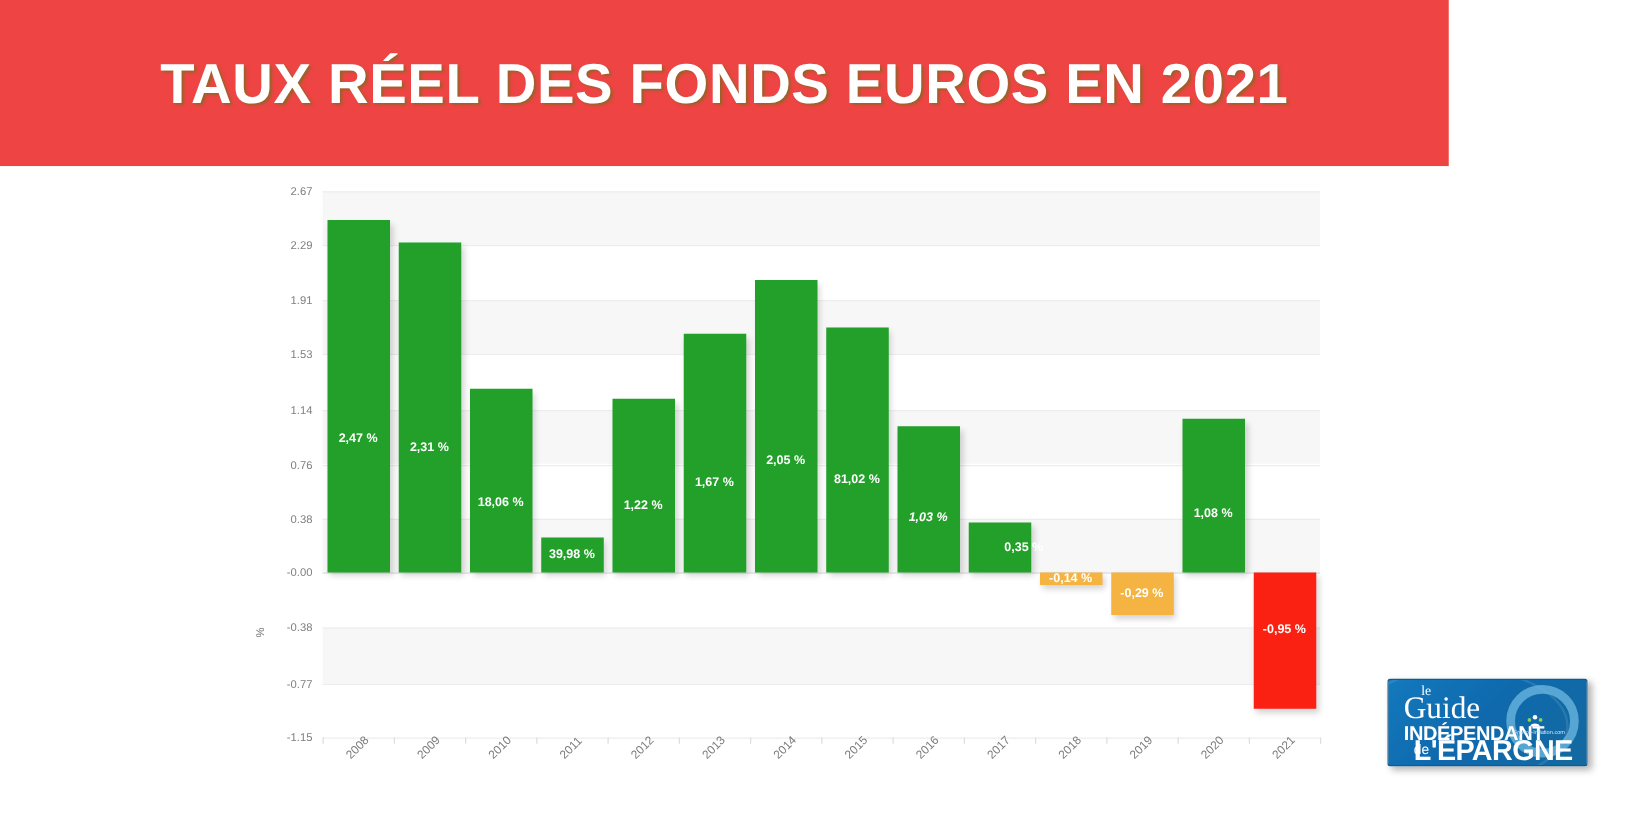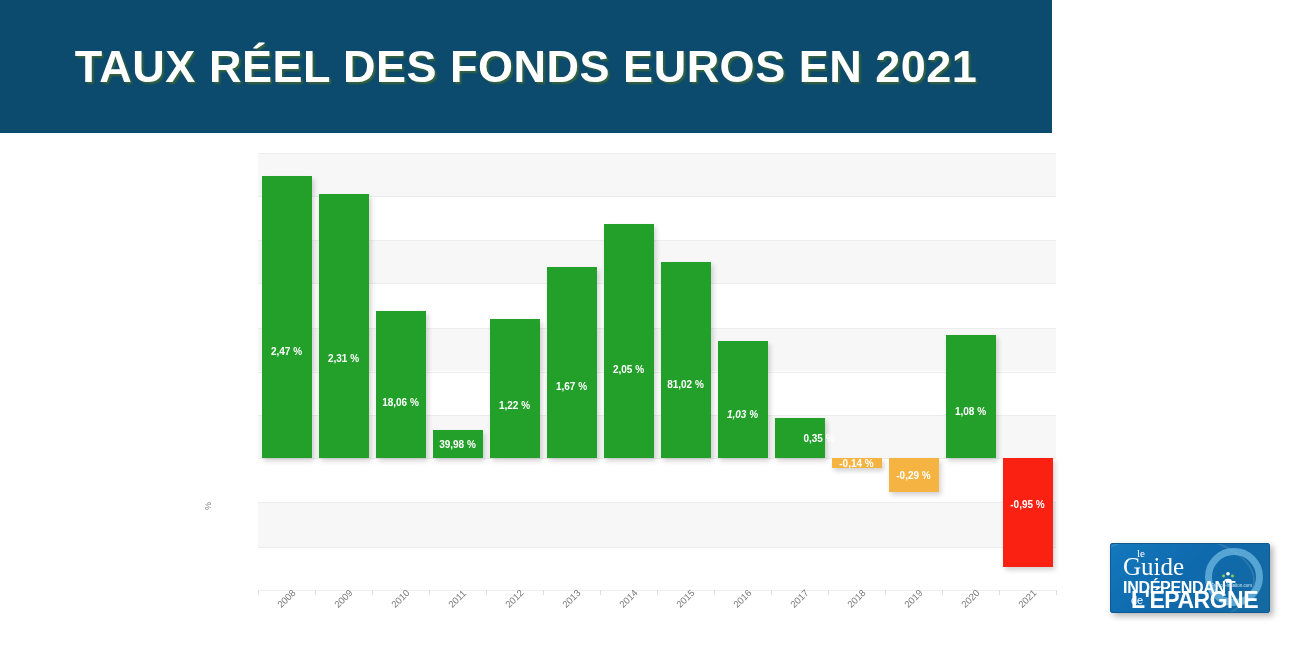--- a/index.html
+++ b/index.html
@@ -6,22 +6,22 @@
   body{
     width:1300px;height:650px;
     background:#ffffff;
     font-family:"Liberation Sans", sans-serif;
     overflow:hidden;
     position:relative;
   }
 
   
   #header-bar{
-    position:absolute;left:0;top:0;width:1052px;height:133px;
-    background:#0c4a6e;
+    position:absolute;left:0;top:0;width:1159px;height:133px;
+    background:#ef4444;
     display:flex;align-items:center;justify-content:center;
   }
   #header-title{
     font-size:45px;font-weight:bold;color:#ffffff;
     letter-spacing:0.5px;
     text-shadow:2px 2px 2px rgba(90,120,20,0.55);
     white-space:nowrap;
     font-family:"Liberation Sans", sans-serif;
   }
 
@@ -157,20 +157,33 @@
 </head>
 <body>
 
 <div id="header-bar">
   <div id="header-title">TAUX RÉEL DES FONDS EUROS EN 2021</div>
 </div>
 
 <div id="chart-area">
 
   <div id="y-axis-title">%</div>
+  <div id="y-axis">
+      <div class="ytick" style="top: 0px; color: rgb(128, 128, 128);">2.67</div>
+      <div class="ytick" style="top: 43.4712px; color: rgb(128, 128, 128);">2.29</div>
+      <div class="ytick" style="top: 86.9424px; color: rgb(128, 128, 128);">1.91</div>
+      <div class="ytick" style="top: 130.414px; color: rgb(128, 128, 128);">1.53</div>
+      <div class="ytick" style="top: 175.029px; color: rgb(128, 128, 128);">1.14</div>
+      <div class="ytick" style="top: 218.5px; color: rgb(128, 128, 128);">0.76</div>
+      <div class="ytick" style="top: 261.971px; color: rgb(128, 128, 128);">0.38</div>
+      <div class="ytick" style="top: 305.442px; color: rgb(128, 128, 128);">-0.00</div>
+      <div class="ytick" style="top: 348.914px; color: rgb(128, 128, 128);">-0.38</div>
+      <div class="ytick" style="top: 393.529px; color: rgb(128, 128, 128);">-0.77</div>
+      <div class="ytick" style="top: 437px; color: rgb(128, 128, 128);">-1.15</div>
+    </div>
 
   <div id="plot-box">
       <div class="band" style="top: 348.914px; height: 44.6152px; background: rgb(247, 247, 247);"></div>
       <div class="band" style="top: 261.971px; height: 43.4712px; background: rgb(247, 247, 247);"></div>
       <div class="band" style="top: 175.029px; height: 43.4712px; background: rgb(247, 247, 247);"></div>
       <div class="band" style="top: 86.9424px; height: 43.4712px; background: rgb(247, 247, 247);"></div>
       <div class="band" style="top: 0px; height: 43.4712px; background: rgb(247, 247, 247);"></div>
     <div id="zero-line" style="top: 305.442px;"></div>
   <div class="gridline" style="top: 0px; background: rgb(237, 237, 237);"></div>
       <div class="gridline" style="top: 43.4712px; background: rgb(237, 237, 237);"></div>

